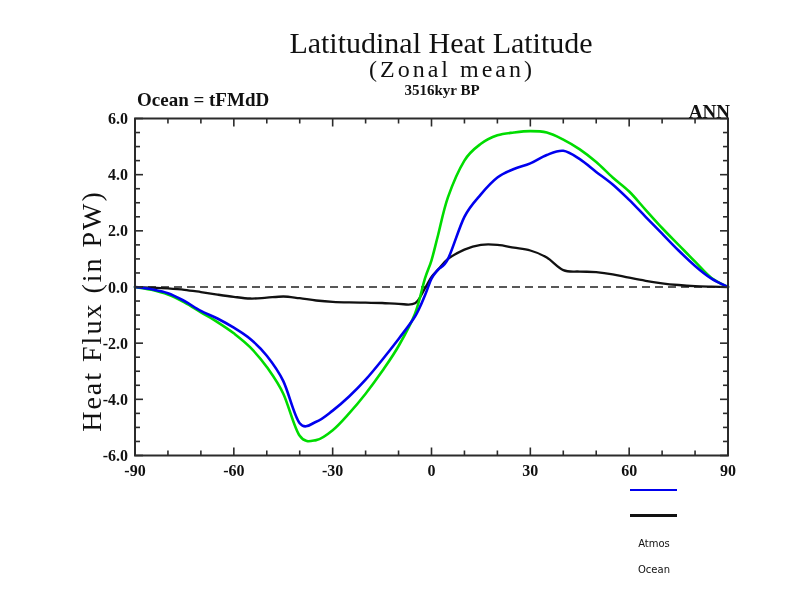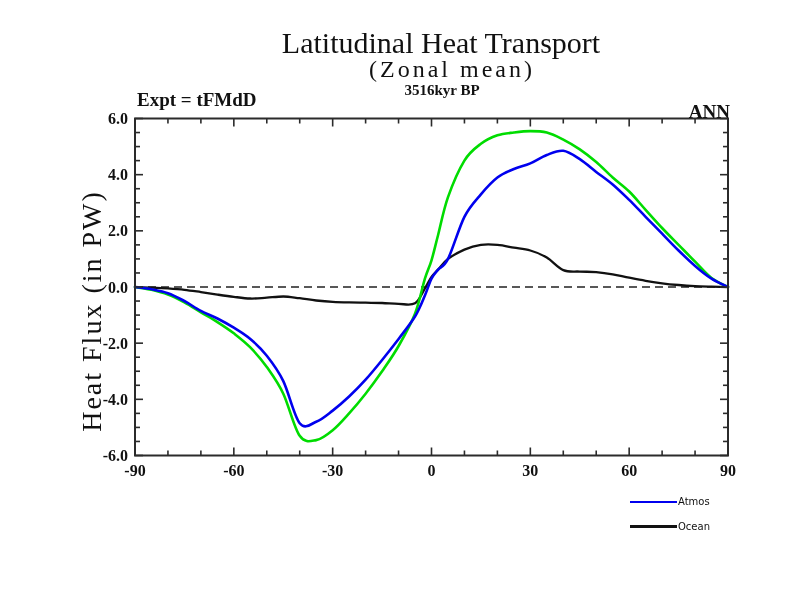--- a/index.html
+++ b/index.html
@@ -15,21 +15,21 @@
   .t-expt{position:absolute;left:137px;top:89px;font-size:19px;font-weight:bold;white-space:nowrap;}
   .t-ann{position:absolute;left:730px;top:89px;transform:translateX(-100%);
          font-size:19px;font-weight:bold;white-space:nowrap;margin-top:12px;}
   .t-xlabel{position:absolute;left:434px;top:487px;transform:translateX(-50%);
             font-size:27px;white-space:nowrap;}
   .t-ylabel{position:absolute;left:92px;top:311px;transform:translate(-50%,-50%) rotate(-90deg);
             font-size:28px;letter-spacing:2px;white-space:nowrap;}
   .tick-label{font-family:"Liberation Serif","DejaVu Serif",serif;font-weight:bold;
               font-size:16px;fill:#111;}
   .legend{position:absolute;left:630px;top:489px;}
-  .legend .row{display:flex;align-items:center;height:25px;}
+  .legend .row{display:flex;align-items:center;height:25px;flex-direction:column;}
   .legend .swatch{width:47px;height:0;flex:0 0 47px;}
   .legend .lab{font-family:"DejaVu Sans","Liberation Sans",sans-serif;font-size:10px;
                color:#111;margin-left:1px;}
 </style>
 </head>
 <body>
 
 <div class="fig">
 
   <svg id="plot-svg" width="800" height="600" viewBox="0 0 800 600">
@@ -147,24 +147,24 @@
         <text x="128" y="124" text-anchor="end" class="tick-label">6.0</text>
         <text x="128" y="180.16666666666666" text-anchor="end" class="tick-label">4.0</text>
         <text x="128" y="236.33333333333331" text-anchor="end" class="tick-label">2.0</text>
         <text x="128" y="292.5" text-anchor="end" class="tick-label">0.0</text>
         <text x="128" y="348.66666666666663" text-anchor="end" class="tick-label">-2.0</text>
         <text x="128" y="404.8333333333333" text-anchor="end" class="tick-label">-4.0</text>
         <text x="128" y="461" text-anchor="end" class="tick-label">-6.0</text>
       </g>
   </svg>
 
-  <div class="t-title">Latitudinal Heat Transport</div>
+  <div class="t-title">Latitudinal Heat Latitude</div>
   <div class="t-sub">(Zonal mean)</div>
   <div class="t-date">3516kyr BP</div>
-  <div class="t-expt">Expt = tFMdD</div>
+  <div class="t-expt">Ocean = tFMdD</div>
   <div class="t-ann">ANN</div>
   <div class="t-ylabel">Heat Flux (in PW)</div>
 
   <div class="legend" id="legend">
       <div class="row">
         <div class="swatch" style="border-top: 2px solid rgb(0, 0, 238);"></div>
         <span class="lab">Atmos</span>
       </div>
       <div class="row">
         <div class="swatch" style="border-top: 3px solid rgb(17, 17, 17);"></div>

